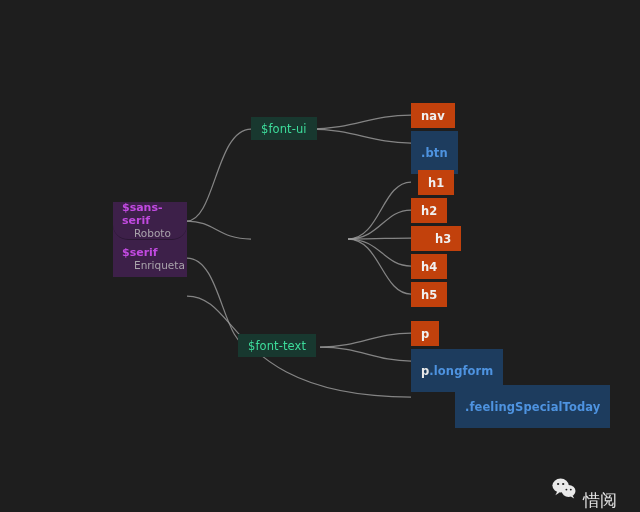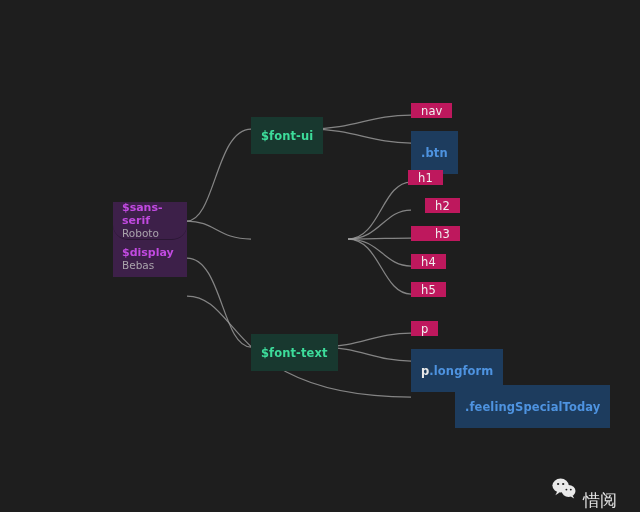--- a/index.html
+++ b/index.html
@@ -31,39 +31,39 @@
   .varrow{
     padding:8px 9px 8px 9px;
     box-sizing:border-box;
     height:37.7px;
     display:flex;flex-direction:column;justify-content:center;
     border-bottom:1px solid #2a1733;
     border-radius:15px;
   }
   .varrow:last-child{border-bottom:none;}
   .varname{color:#c14ae0;font-size:11px;line-height:13px;font-weight:600;}
-  .varval{color:#a9a4ab;font-size:10.5px;line-height:13px;}
+  .varval{color:#a9a4ab;font-size:10.5px;line-height:13px;margin-left:12px;}
 
   
   .green{
     background:#18382f;
     color:#3ddc9b;
     padding:0 10px;
-    height:37px;
+    height:23px;
     font-size:11.5px;
-    font-weight:700;
+    font-weight:400;
   }
 
   
   .gray{
-    background:#be185d;
+    background:#c2410c;
     color:#f0f0f0;
     padding:0 10px;
-    height:15px;
-    font-weight:400;
+    height:25px;
+    font-weight:700;
     font-size:11.5px;
   }
   .blue{
     background:#1d3c5e;
     color:#4e93e0;
     padding:0 10px;
     height:43px;
     font-weight:600;
     font-size:11.5px;
   }
@@ -105,34 +105,34 @@
       <path d="M320,347 C 360,347 375,361 411,361"></path>
     </g>
   </svg>
 
   <div class="varstack">
     <div class="varrow">
       <span class="varname">$sans-serif</span>
       <span class="varval">Roboto</span>
     </div>
     <div class="varrow">
-      <span class="varname">$display</span>
-      <span class="varval">Bebas</span>
+      <span class="varname">$serif</span>
+      <span class="varval">Enriqueta</span>
     </div>
   </div>
 
   <div class="node green" style="left:251px;top:117px;">$font-ui</div>
-  <div class="node green" style="left:251px;top:334px;">$font-text</div>
+  <div class="node green" style="left:238px;top:334px;">$font-text</div>
 
   <div class="node gray" style="left:411px;top:103px;">nav</div>
 
   <div class="node blue" style="left:411px;top:131px;">.btn</div>
 
-  <div class="node gray" style="left:408px;top:170px;">h1</div>
-  <div class="node gray" style="left:425px;top:198px;">h2</div>
+  <div class="node gray" style="left:418px;top:170px;">h1</div>
+  <div class="node gray" style="left:411px;top:198px;">h2</div>
   <div class="node gray" style="left:411px;top:226px;padding-left:24px;">h3</div>
   <div class="node gray" style="left:411px;top:254px;">h4</div>
   <div class="node gray" style="left:411px;top:282px;">h5</div>
 
   <div class="node gray" style="left:411px;top:321px;">p</div>
 
   <div class="node blue" style="left:411px;top:349px;">
     <span class="lead">p</span>
       <span>.longform</span>
   </div>

